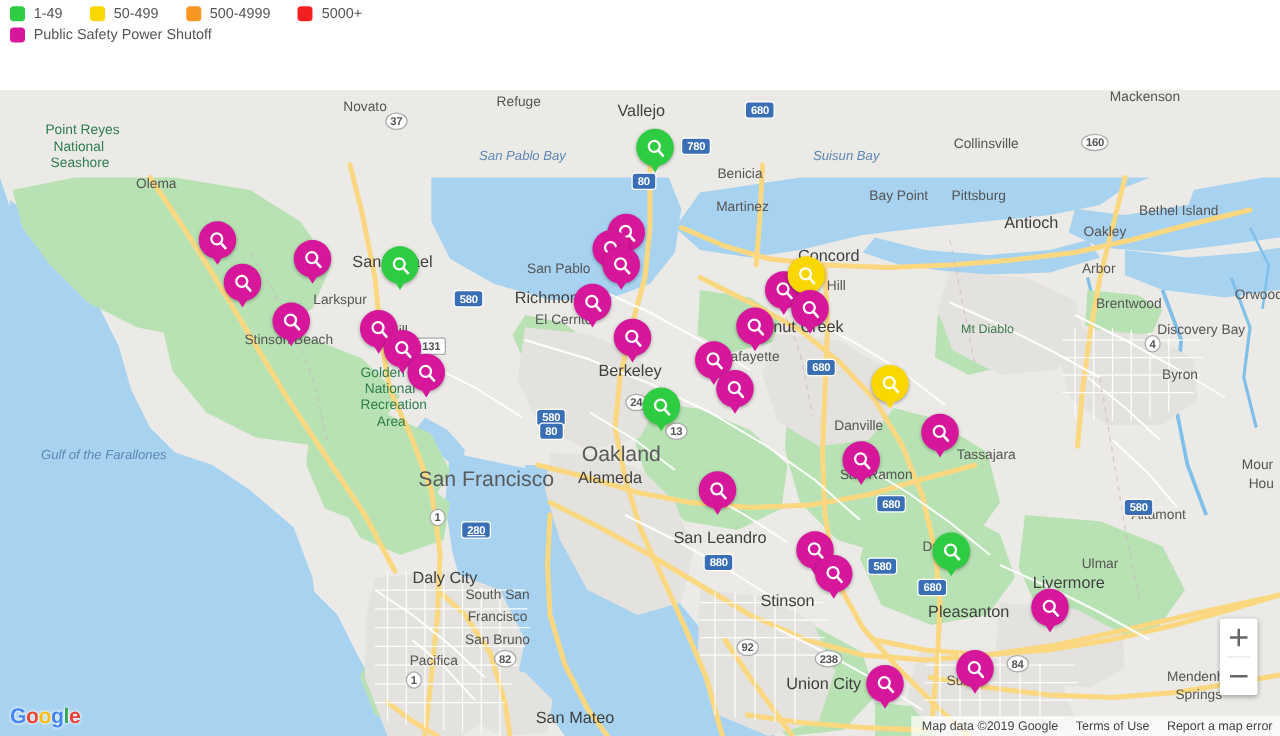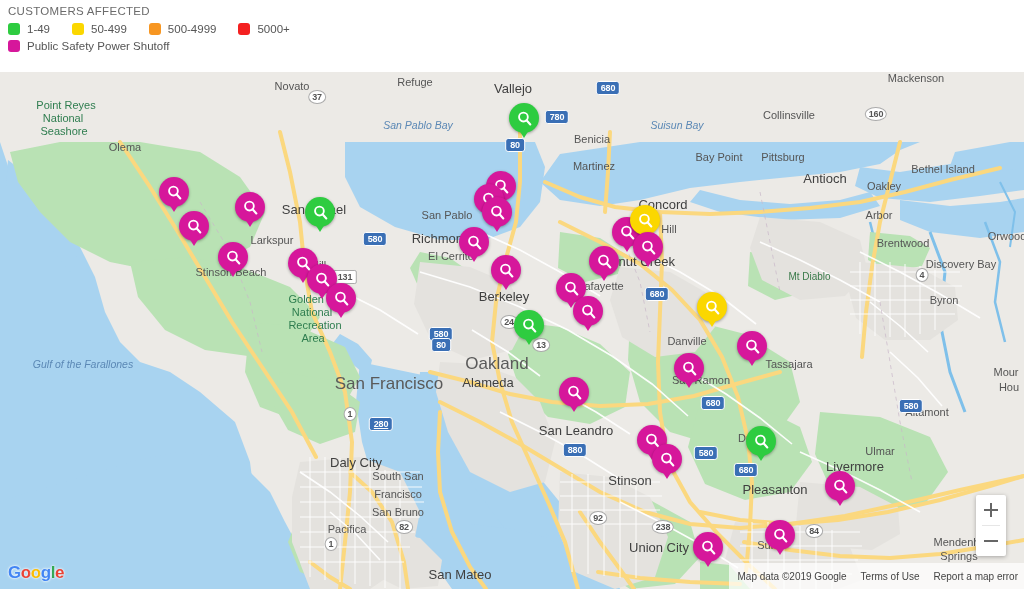--- a/index.html
+++ b/index.html
@@ -86,21 +86,21 @@
   }
   #google-logo span:nth-child(1){color:#4285F4;}
   #google-logo span:nth-child(2){color:#EA4335;}
   #google-logo span:nth-child(3){color:#FBBC05;}
   #google-logo span:nth-child(4){color:#4285F4;}
   #google-logo span:nth-child(5){color:#34A853;}
   #google-logo span:nth-child(6){color:#EA4335;}
 
   
   #attribution{
-    position:absolute;right:0;bottom:0;height:26px;
+    position:absolute;right:0;bottom:0;height:16px;
     background:rgba(255,255,255,.72);
     display:flex;align-items:center;padding:0 6px 0 8px;
     font-size:10px;color:#444;
   }
   #attribution span,#attribution a{margin-right:14px;white-space:nowrap;color:#444;text-decoration:none;}
   #attribution a:last-child{margin-right:0;}
 
   
   .lbl{position:absolute;transform:translate(-50%,-50%);white-space:nowrap;pointer-events:none;}
   .lbl-city{font-size:11px;color:#555;}
@@ -115,21 +115,20 @@
     border-radius:3px;padding:1px 4px;border:1px solid #fff;
     pointer-events:none;letter-spacing:-.2px;
   }
   .shield.state{background:#fff;color:#555;border:1px solid #aaa;border-radius:50%;padding:1px 3px;}
   .shield.rect{background:#fff;color:#555;border:1px solid #aaa;border-radius:2px;}
 </style>
 </head>
 <body>
 
 <div id="legend">
-  <div id="legend-title">CUSTOMERS AFFECTED</div>
   <div class="legend-row">
     <div class="legend-item">
       <span class="legend-swatch" style="background:#2ecc40"></span>
       <span class="legend-label">1-49</span>
     </div>
     <div class="legend-item">
       <span class="legend-swatch" style="background:#fbd700"></span>
       <span class="legend-label">50-499</span>
     </div>
     <div class="legend-item">
@@ -316,21 +315,21 @@
       <div class="lbl lbl-city" style="left: 447px; top: 143px;">San Pablo</div>
       <div class="lbl lbl-city mid" style="left: 441px; top: 166px;">Richmond</div>
       <div class="lbl lbl-city" style="left: 451px; top: 184px;">El Cerrito</div>
       <div class="lbl lbl-city mid" style="left: 663px; top: 132px;">Concord</div>
       <div class="lbl lbl-city" style="left: 669px; top: 157px;">Hill</div>
       <div class="lbl lbl-city" style="left: 879px; top: 143px;">Arbor</div>
       <div class="lbl lbl-city" style="left: 903px; top: 171px;">Brentwood</div>
       <div class="lbl lbl-city" style="left: 994px; top: 164px; padding-left: 26px;">Orwood</div>
       <div class="lbl lbl-city" style="left: 961px; top: 192px;">Discovery Bay</div>
       <div class="lbl lbl-city" style="left: 944px; top: 228px;">Byron</div>
-      <div class="lbl lbl-poi" style="left: 790px; top: 204px; padding-left: 39px;">Mt Diablo</div>
+      <div class="lbl lbl-poi" style="left: 790px; top: 192px;">Mt Diablo</div>
       <div class="lbl lbl-city mid" style="left: 645px; top: 189px;">Inut Creek</div>
       <div class="lbl lbl-city" style="left: 601px; top: 214px;">Lafayette</div>
       <div class="lbl lbl-city mid" style="left: 504px; top: 224px;">Berkeley</div>
       <div class="lbl lbl-city mid" style="left: 314px; top: 137px;">San Rafael</div>
       <div class="lbl lbl-city" style="left: 272px; top: 168px;">Larkspur</div>
       <div class="lbl lbl-city" style="left: 231px; top: 200px;">Stinson Beach</div>
       <div class="lbl lbl-city" style="left: 318px; top: 193px;">Mill</div>
       <div class="lbl lbl-park" style="left: 312px; top: 227px;">Golden G</div>
       <div class="lbl lbl-park" style="left: 312px; top: 240px;">National</div>
       <div class="lbl lbl-park" style="left: 315px; top: 253px;">Recreation</div>

